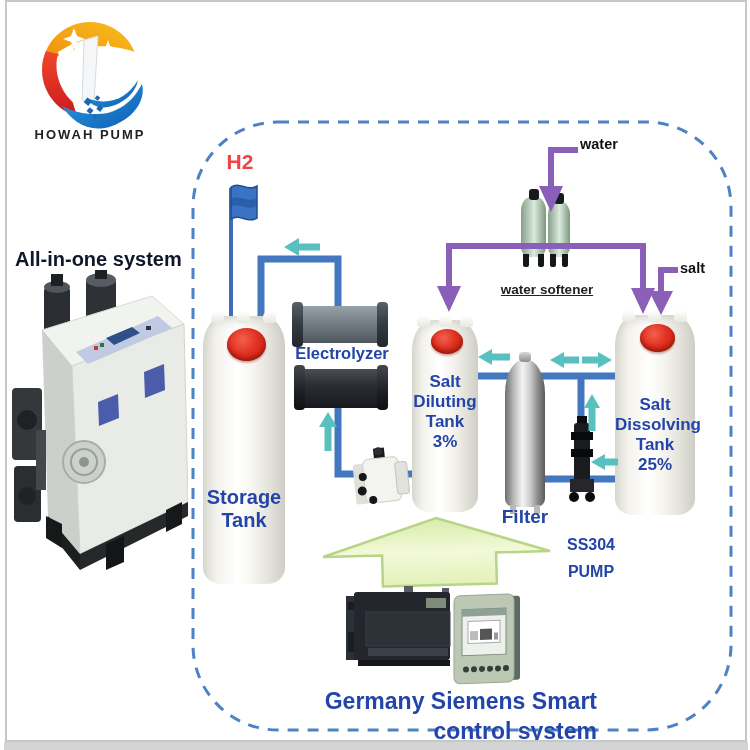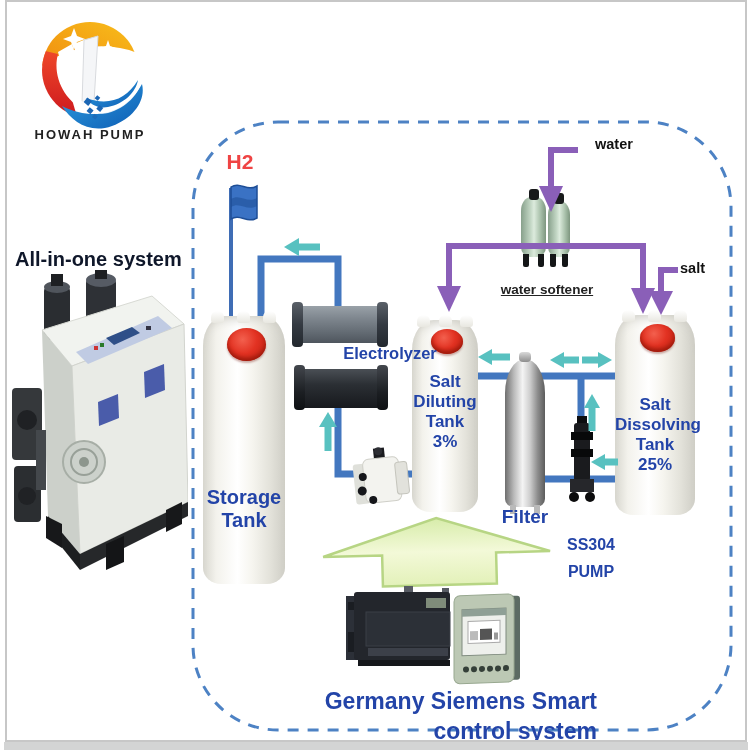--- a/index.html
+++ b/index.html
@@ -184,21 +184,21 @@
     <div class="tank-label" style="top:80px;font-size:17px;">Salt
 Dissolving
 Tank
 25%</div>
   </div>
 
   <div class="tube" id="tube-top">
     <div class="fl l"></div>
       <div class="fl r"></div>
   </div>
-  <div class="lbl" style="left:290px;top:343px;width:104px;font-size:16.5px;margin-left:48px;">Electrolyzer</div>
+  <div class="lbl" style="left:290px;top:343px;width:104px;font-size:16.5px;">Electrolyzer</div>
   <div class="tube" id="tube-bot">
     <div class="fl l"></div>
       <div class="fl r"></div>
   </div>
 
   <div id="filter">
     <div class="knob"></div>
     <div class="leg" style="left:5px"></div>
       <div class="leg" style="right:5px"></div>
   </div>
@@ -315,19 +315,19 @@
     </g>
     <g fill="#8a5fb8">
       <polygon points="539,186 563,186 551,212"></polygon>
       <polygon points="437,286 461,286 449,312"></polygon>
       <polygon points="631,288 655,288 643,314"></polygon>
       <polygon points="649,291 673,291 661,315"></polygon>
     </g>
   </svg>
 
   <div class="lbl" style="left:218px;top:148px;width:44px;font-size:21px;color:#ef4444;">H2</div>
-  <div class="lbl" style="left:580px;top:135px;width:60px;text-align:left;font-size:14.5px;color:#111;margin-left:15px;">water</div>
+  <div class="lbl" style="left:580px;top:135px;width:60px;text-align:left;font-size:14.5px;color:#111;">water</div>
   <div class="lbl" style="left:680px;top:259px;width:50px;text-align:left;font-size:14.5px;color:#111;">salt</div>
   <div class="lbl" style="left:283px;top:687px;width:314px;font-size:23px;text-align:right;">Germany Siemens Smart control system</div>
 
   <div class="frame"></div>
   <div class="bottom-strip"></div>
 </div>
 
 </body></html>

